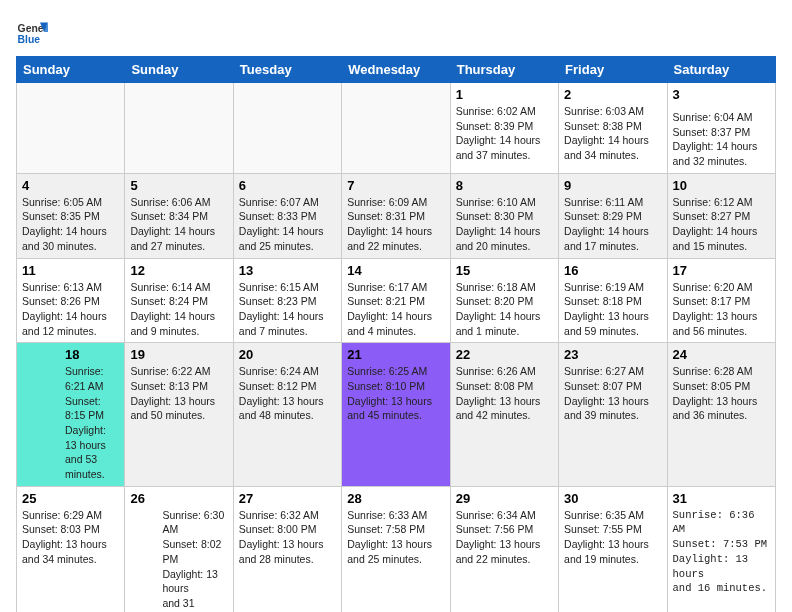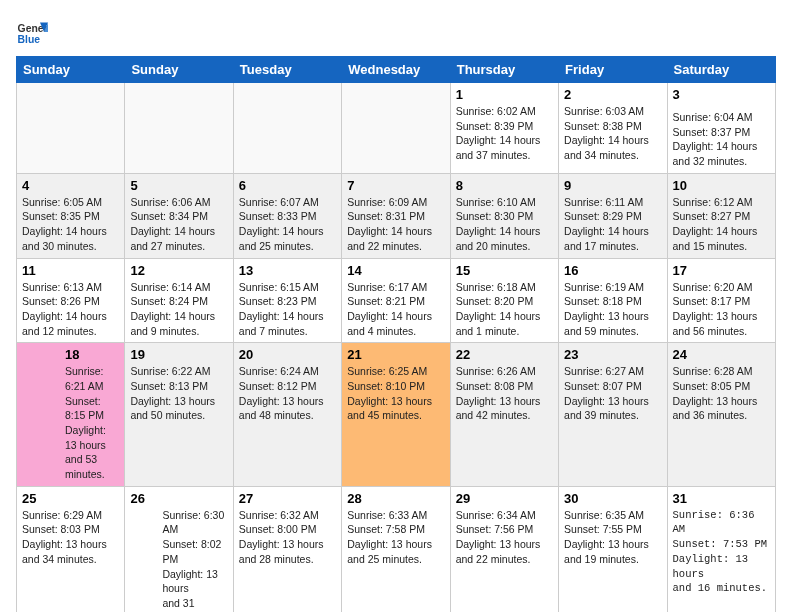--- a/index.html
+++ b/index.html
@@ -232,42 +232,42 @@
         </td>
         <td style="background: rgb(255, 255, 255);">
           <span class="day-num">17</span>
           <div class="day-info" style="white-space: pre-line;">Sunrise: 6:20 AM
 Sunset: 8:17 PM
 Daylight: 13 hours
 and 56 minutes.</div>
         </td>
       </tr>
       <tr>
-        <td style="background: #f9a8d4; padding-left: 48px;">
+        <td style="background: #5eead4; padding-left: 48px;">
           <span class="day-num">18</span>
           <div class="day-info" style="white-space: pre-line;">Sunrise: 6:21 AM
 Sunset: 8:15 PM
 Daylight: 13 hours
 and 53 minutes.</div>
         </td>
         <td style="background: rgb(240, 240, 240); margin-left: 36px;">
           <span class="day-num">19</span>
           <div class="day-info" style="white-space: pre-line;">Sunrise: 6:22 AM
 Sunset: 8:13 PM
 Daylight: 13 hours
 and 50 minutes.</div>
         </td>
         <td style="background: rgb(240, 240, 240);">
           <span class="day-num">20</span>
           <div class="day-info" style="white-space: pre-line;">Sunrise: 6:24 AM
 Sunset: 8:12 PM
 Daylight: 13 hours
 and 48 minutes.</div>
         </td>
-        <td style="background: #fdba74;">
+        <td style="background: #8b5cf6;">
           <span class="day-num">21</span>
           <div class="day-info" style="white-space: pre-line;">Sunrise: 6:25 AM
 Sunset: 8:10 PM
 Daylight: 13 hours
 and 45 minutes.</div>
         </td>
         <td style="background: rgb(240, 240, 240);">
           <span class="day-num">22</span>
           <div class="day-info" style="white-space: pre-line;">Sunrise: 6:26 AM
 Sunset: 8:08 PM

